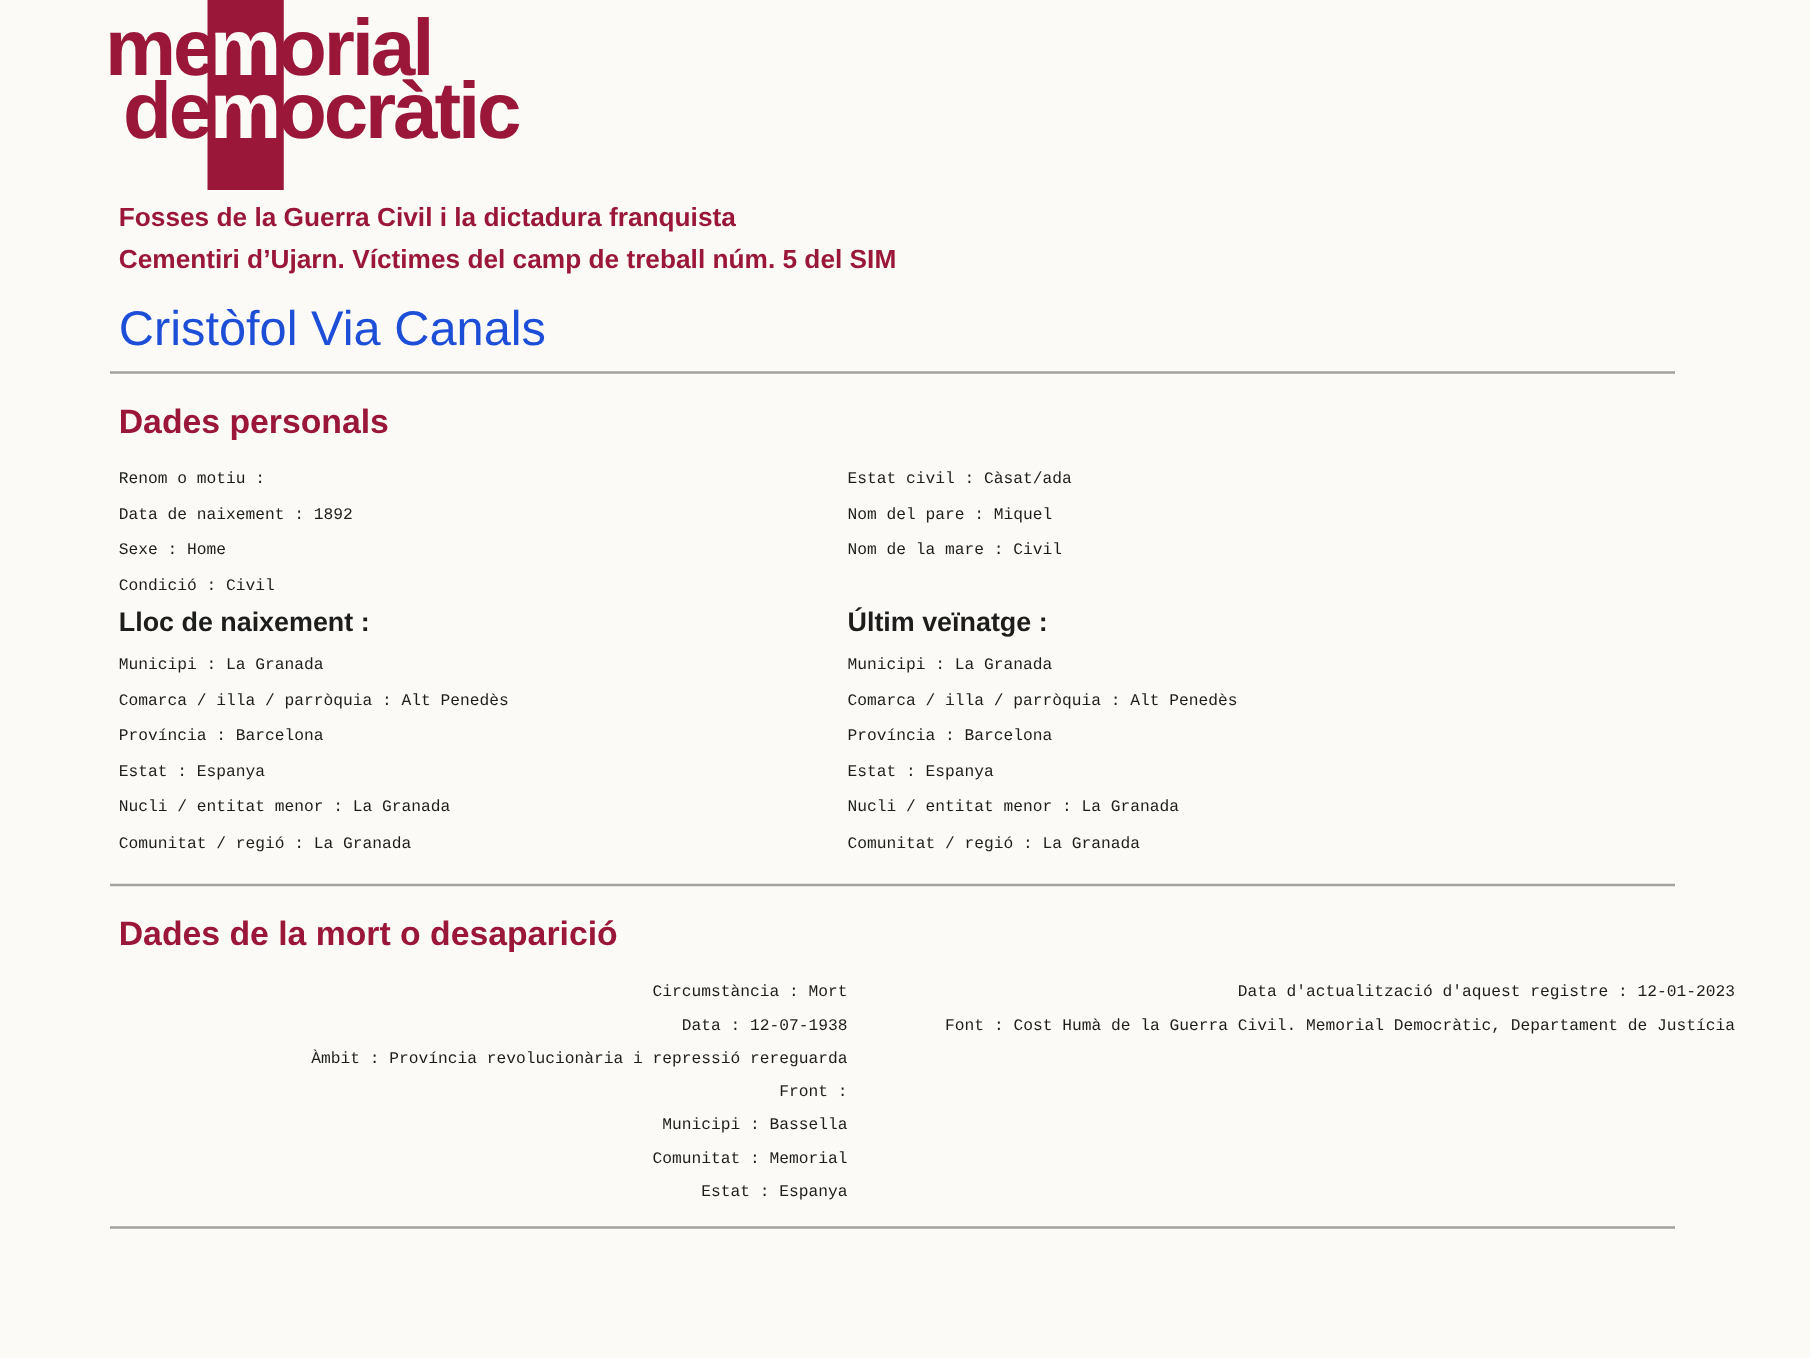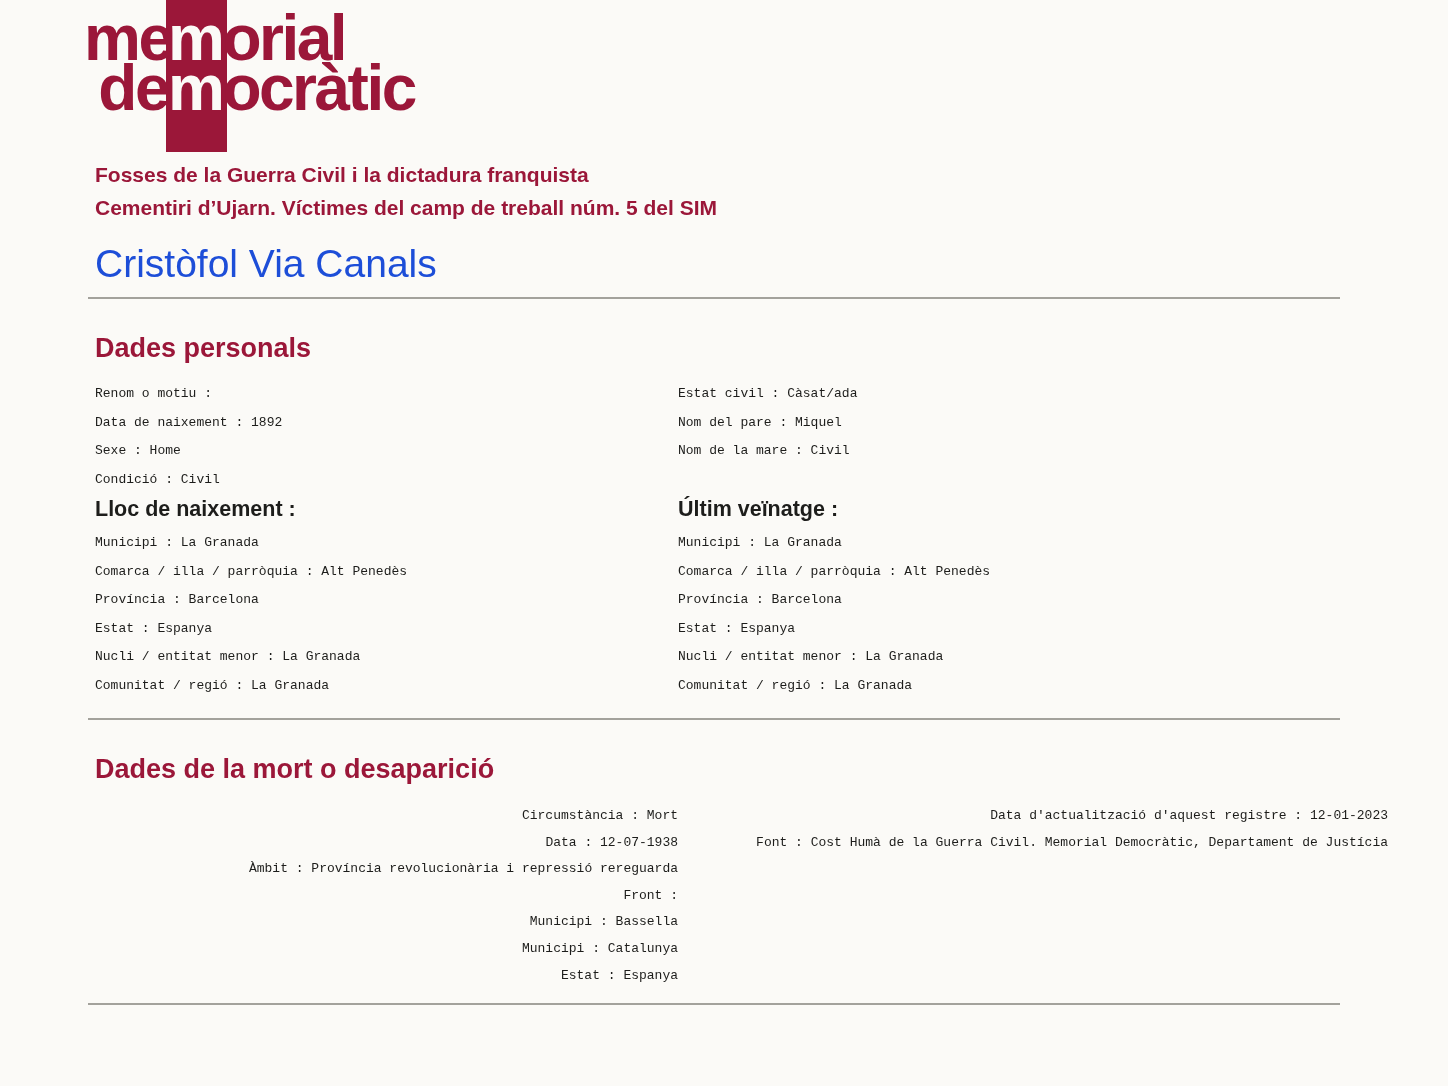--- a/index.html
+++ b/index.html
@@ -75,21 +75,21 @@
   hr.rule {
     border: none;
     border-top: 2px solid var(--rule);
     margin: 10px 108px 0 88px;
   }
   hr.rule-mid { margin-top: 18px; }
   hr.rule-bottom { margin-top: 14px; }
 
   
   h2.section-title {
-    margin: 31px 108px 0 95px;
+    margin: 20px 108px 0 95px;
     font-size: 27px;
     line-height: 36px;
     font-weight: bold;
     color: var(--accent);
   }
   .grid2 {
     display: grid;
     grid-template-columns: 583px auto;
     margin: 0 60px 0 95px;
   }
@@ -169,21 +169,21 @@
   <hr class="rule rule-mid">
 
   <h2 class="section-title">Dades de la mort o desaparició</h2>
   <div class="grid2 grid-death">
     <div class="col">
       <div class="row">Circumstància : Mort</div>
       <div class="row">Data : 12-07-1938</div>
       <div class="row">Àmbit : Província revolucionària i repressió rereguarda</div>
       <div class="row">Front :</div>
       <div class="row">Municipi : Bassella</div>
-      <div class="row">Municipi : Catalunya</div>
+      <div class="row">Comunitat : Memorial</div>
       <div class="row">Estat : Espanya</div>
     </div>
     <div class="col">
       <div class="row">Data d'actualització d'aquest registre : 12-01-2023</div>
       <div class="row">Font : Cost Humà de la Guerra Civil. Memorial Democràtic, Departament de Justícia</div>
     </div>
   </div>
 
   <hr class="rule rule-bottom">
 

